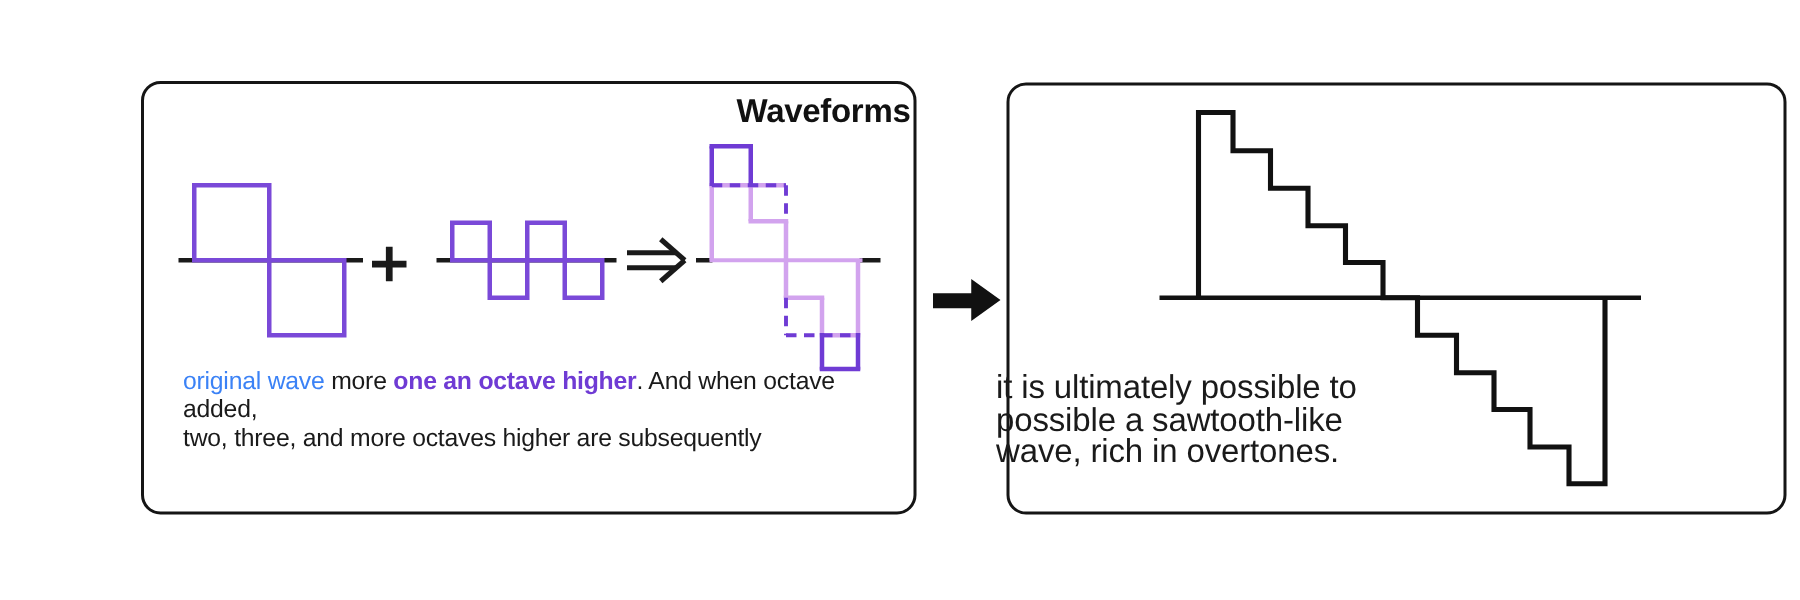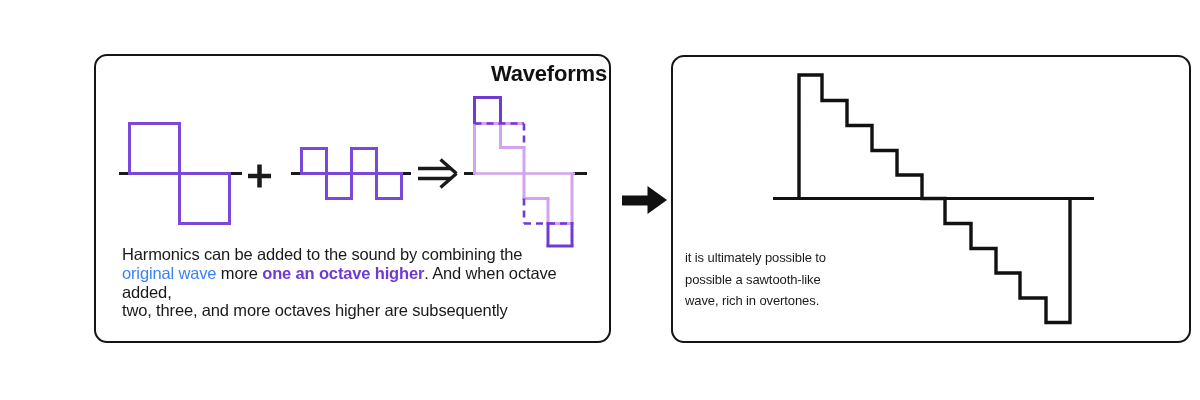--- a/index.html
+++ b/index.html
@@ -14,21 +14,21 @@
   .panel-left  { left:50px;  top:54px; width:517px; height:289px; }
   .panel-right { left:627px; top:55px; width:520px; height:288px; }
   svg.art { position:absolute; left:0; top:0; pointer-events:none; }
   .fig-title {
     position:absolute; left:370px; top:61px; width:193px; text-align:right;
     font-size:22px; font-weight:700; letter-spacing:-0.2px; color:#111111;
   }
   .para { position:absolute; }
   .para .ln { white-space:nowrap; }
   .left-para  { left:78px;  top:245px; font-size:16.5px; line-height:18.8px; letter-spacing:-0.15px; }
-  .right-para { left:641px; top:247px; font-size:13px; line-height:21.6px; letter-spacing:-0.1px; }
+  .right-para { left:620px; top:247px; font-size:22px; line-height:21.6px; letter-spacing:-0.1px; }
 </style>
 </head>
 <body>
 
 <div class="stage">
 
   <div class="panel panel-left"></div>
   <div class="panel panel-right"></div>
 
   <svg class="art" width="1200" height="400" viewBox="0 0 1200 400" fill="none">
@@ -99,21 +99,20 @@
       <line x1="729" y1="198.5" x2="1050" y2="198.5" stroke-width="3" stroke="#111111"></line>
       <path d="M755,198.5 L755,75 L778,75 L778,100.5 L803,100.5 L803,125.5 L828,125.5 L828,150.5
                L853,150.5 L853,175 L878,175 L878,198.5 L901,198.5 L901,223.5 L927,223.5 L927,248.5
                L952,248.5 L952,273 L976,273 L976,298 L1002,298 L1002,322.5 L1026,322.5 L1026,198.5" stroke-width="3.4" stroke="#111111"></path>
     </g>
   </svg>
 
   <div class="fig-title">Waveforms</div>
 
   <div class="para left-para">
-    <div class="ln">Harmonics can be added to the sound by combining the</div>
     <div class="ln">
       <span style="color: #3b82f6;">original wave</span><span> more </span><span style="color: rgb(111, 59, 212); font-weight: bold;">one an octave higher</span><span>. And when octave</span>
     </div>
     <div class="ln">added,</div>
     <div class="ln">two, three, and more octaves higher are subsequently</div>
   </div>
 
   <div class="para right-para">
     <div class="ln">it is ultimately possible to</div>
     <div class="ln">possible a sawtooth-like</div>

